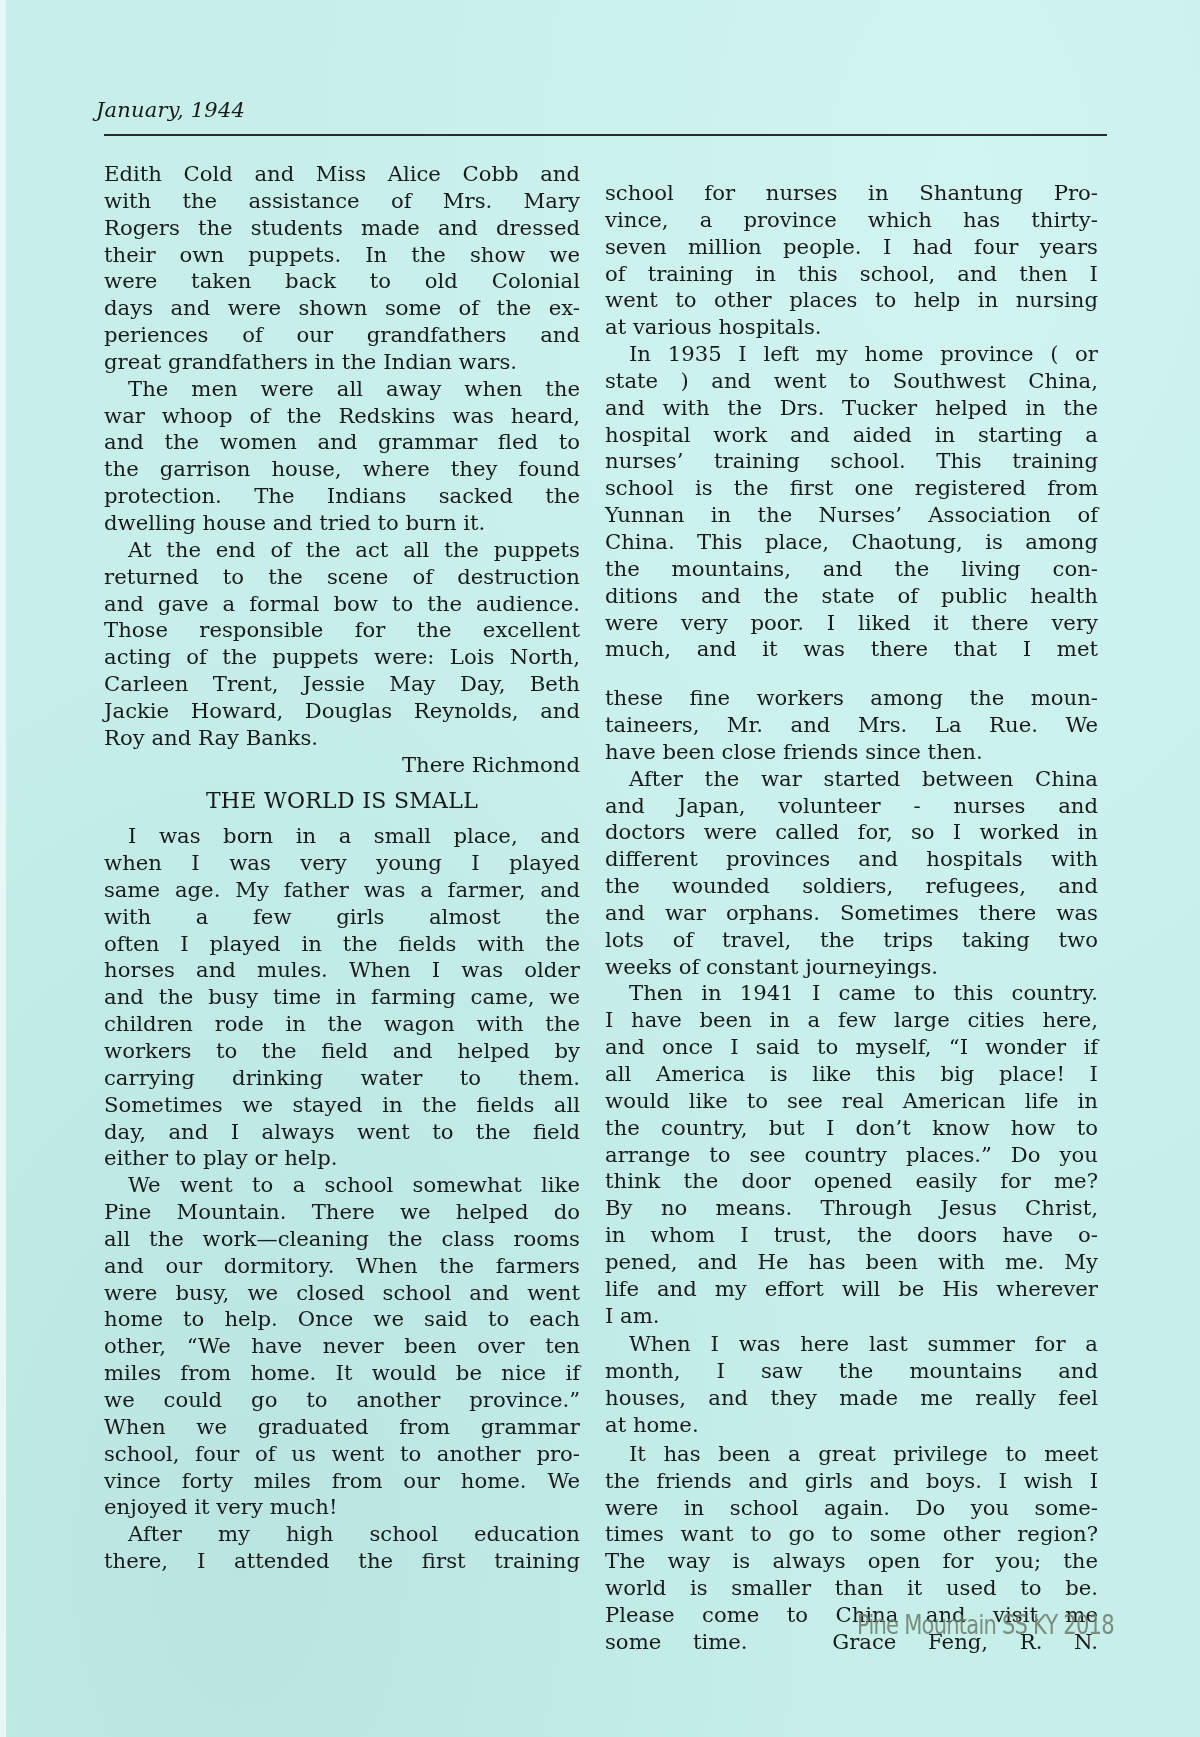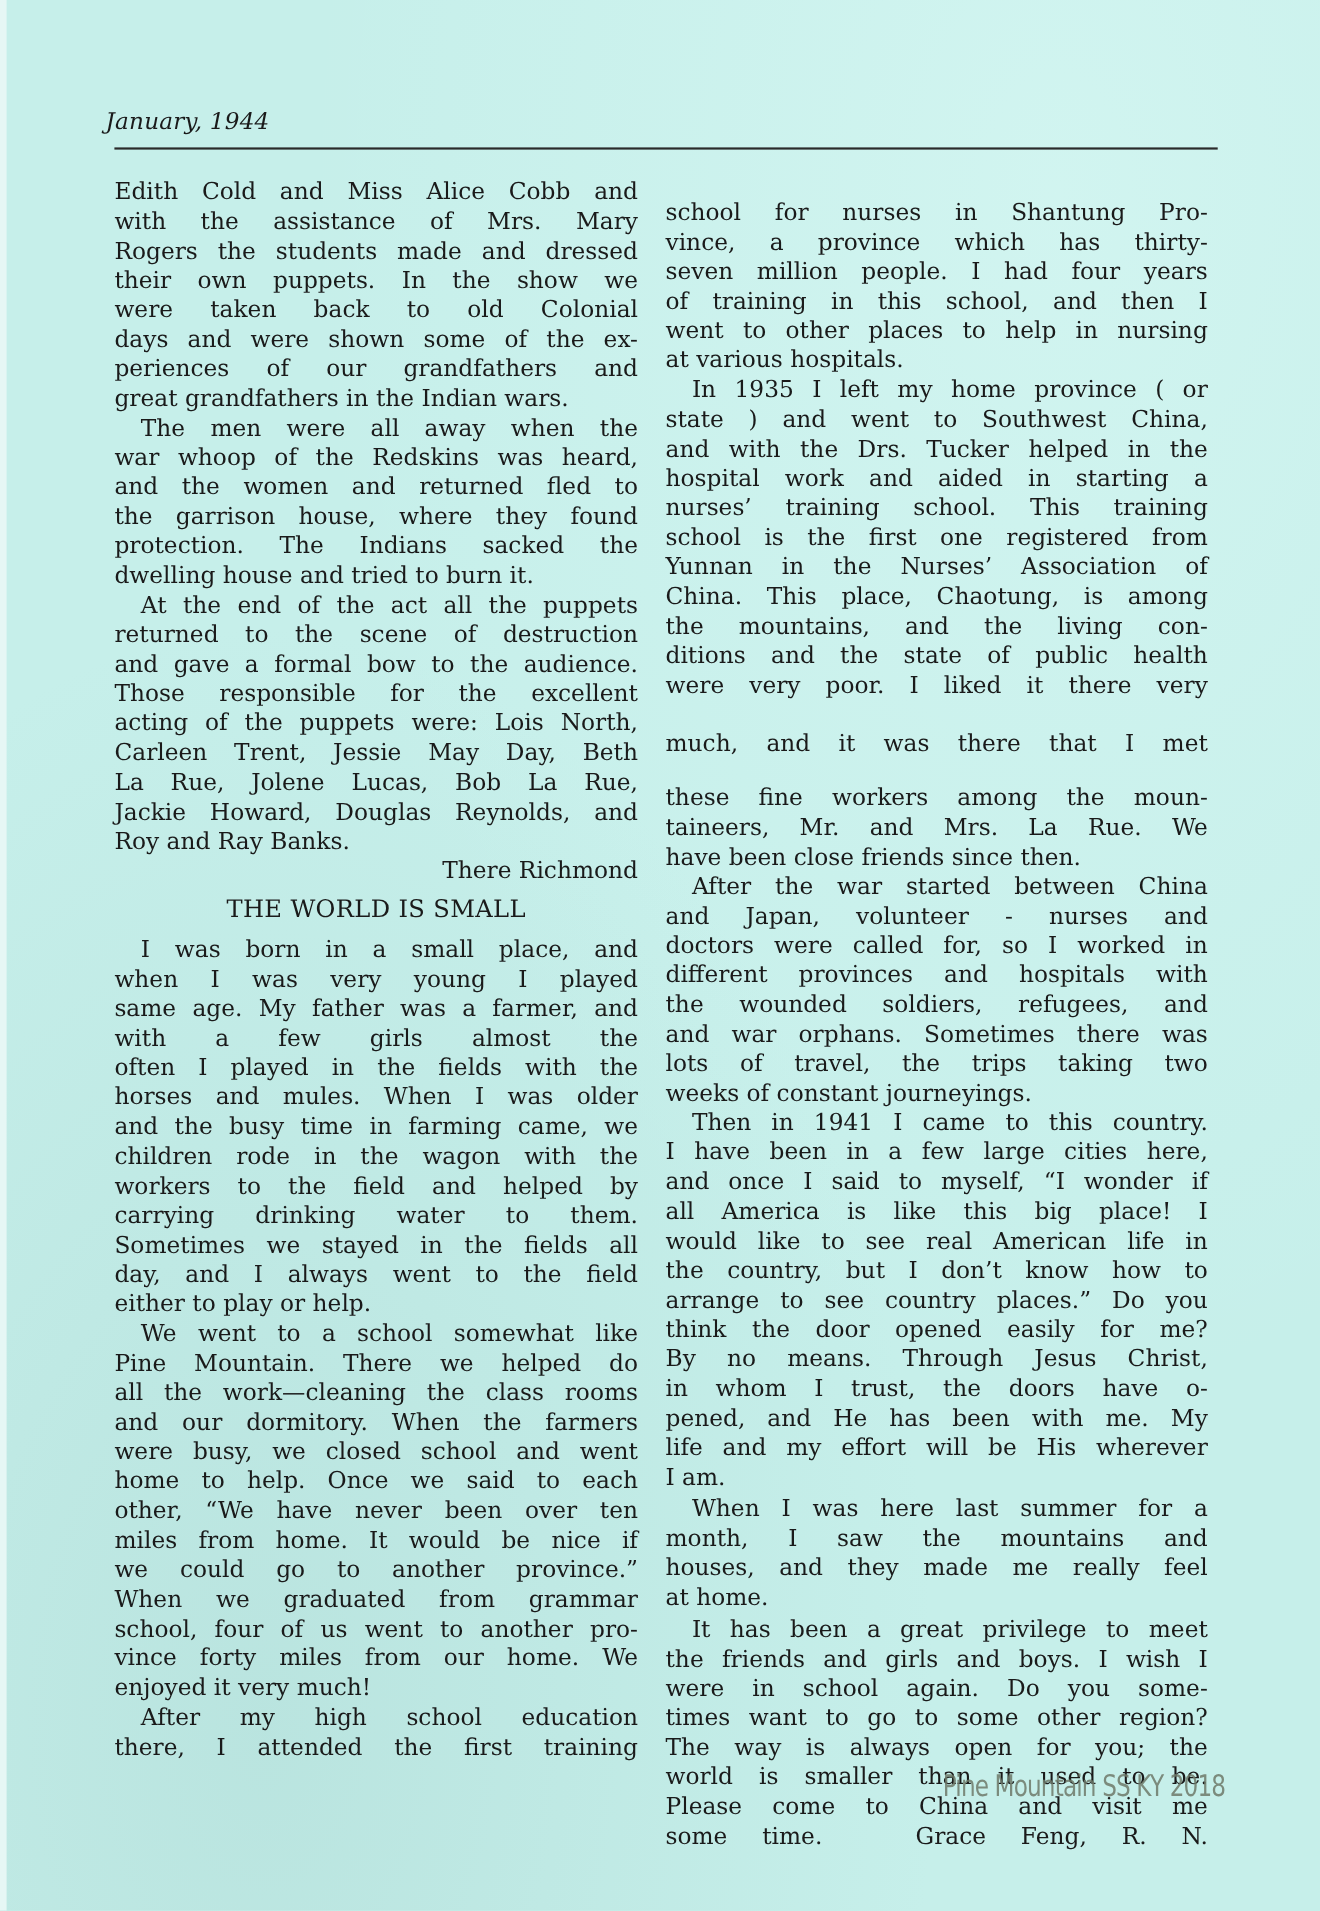--- a/index.html
+++ b/index.html
@@ -99,31 +99,30 @@
     <span class="line" style="white-space: nowrap;">Edith Cold and Miss Alice Cobb and</span>
     <span class="line" style="white-space: nowrap;">with the assistance of Mrs. Mary</span>
     <span class="line" style="white-space: nowrap;">Rogers the students made and dressed</span>
     <span class="line" style="white-space: nowrap;">their own puppets. In the show we</span>
     <span class="line" style="white-space: nowrap;">were taken back to old Colonial</span>
     <span class="line" style="white-space: nowrap;">days and were shown some of the ex-</span>
     <span class="line" style="white-space: nowrap;">periences of our grandfathers and</span>
     <span class="line last" style="white-space: nowrap;">great grandfathers in the Indian wars.</span>
     <span class="line indent" style="white-space: nowrap;">The men were all away when the</span>
     <span class="line" style="white-space: nowrap;">war whoop of the Redskins was heard,</span>
-    <span class="line" style="white-space: nowrap;">and the women and returned fled to</span>
+    <span class="line" style="white-space: nowrap;">and the women and grammar fled to</span>
     <span class="line" style="white-space: nowrap;">the garrison house, where they found</span>
     <span class="line" style="white-space: nowrap;">protection. The Indians sacked the</span>
     <span class="line last" style="white-space: nowrap;">dwelling house and tried to burn it.</span>
     <span class="line indent" style="white-space: nowrap;">At the end of the act all the puppets</span>
     <span class="line" style="white-space: nowrap;">returned to the scene of destruction</span>
     <span class="line" style="white-space: nowrap;">and gave a formal bow to the audience.</span>
     <span class="line" style="white-space: nowrap;">Those responsible for the excellent</span>
     <span class="line" style="white-space: nowrap;">acting of the puppets were: Lois North,</span>
     <span class="line" style="white-space: nowrap;">Carleen Trent, Jessie May Day, Beth</span>
-    <span class="line" style="white-space: nowrap;">La Rue, Jolene Lucas, Bob La Rue,</span>
     <span class="line" style="white-space: nowrap;">Jackie Howard, Douglas Reynolds, and</span>
     <span class="line last" style="white-space: nowrap;">Roy and Ray Banks.</span>
     <span class="line sig" style="white-space: nowrap;">There Richmond</span>
     <span class="line heading" style="white-space: nowrap;">THE WORLD IS SMALL</span>
     <span class="line indent" style="white-space: nowrap;">I was born in a small place, and</span>
     <span class="line" style="white-space: nowrap;">when I was very young I played</span>
     <span class="line" style="white-space: nowrap;">same age. My father was a farmer, and</span>
     <span class="line" style="white-space: nowrap;">with a few girls almost the</span>
     <span class="line" style="white-space: nowrap;">often I played in the fields with the</span>
     <span class="line" style="white-space: nowrap;">horses and mules. When I was older</span>
@@ -161,21 +160,21 @@
     <span class="line" style="white-space: nowrap;">state ) and went to Southwest China,</span>
     <span class="line" style="white-space: nowrap;">and with the Drs. Tucker helped in the</span>
     <span class="line" style="white-space: nowrap;">hospital work and aided in starting a</span>
     <span class="line" style="white-space: nowrap;">nurses’ training school. This training</span>
     <span class="line" style="white-space: nowrap;">school is the first one registered from</span>
     <span class="line" style="white-space: nowrap;">Yunnan in the Nurses’ Association of</span>
     <span class="line" style="white-space: nowrap;">China. This place, Chaotung, is among</span>
     <span class="line" style="white-space: nowrap;">the mountains, and the living con-</span>
     <span class="line" style="white-space: nowrap;">ditions and the state of public health</span>
     <span class="line" style="white-space: nowrap;">were very poor. I liked it there very</span>
-    <span class="line" style="white-space: nowrap; margin-top: 27px;">much, and it was there that I met</span>
+    <span class="line" style="white-space: nowrap;">much, and it was there that I met</span>
     <span class="line" style="white-space: nowrap; margin-top: 22px;">these fine workers among the moun-</span>
     <span class="line" style="white-space: nowrap;">taineers, Mr. and Mrs. La Rue. We</span>
     <span class="line last" style="white-space: nowrap;">have been close friends since then.</span>
     <span class="line indent" style="white-space: nowrap;">After the war started between China</span>
     <span class="line" style="white-space: nowrap;">and Japan, volunteer - nurses and</span>
     <span class="line" style="white-space: nowrap;">doctors were called for, so I worked in</span>
     <span class="line" style="white-space: nowrap;">different provinces and hospitals with</span>
     <span class="line" style="white-space: nowrap;">the wounded soldiers, refugees, and</span>
     <span class="line" style="white-space: nowrap;">and war orphans. Sometimes there was</span>
     <span class="line" style="white-space: nowrap;">lots of travel, the trips taking two</span>

